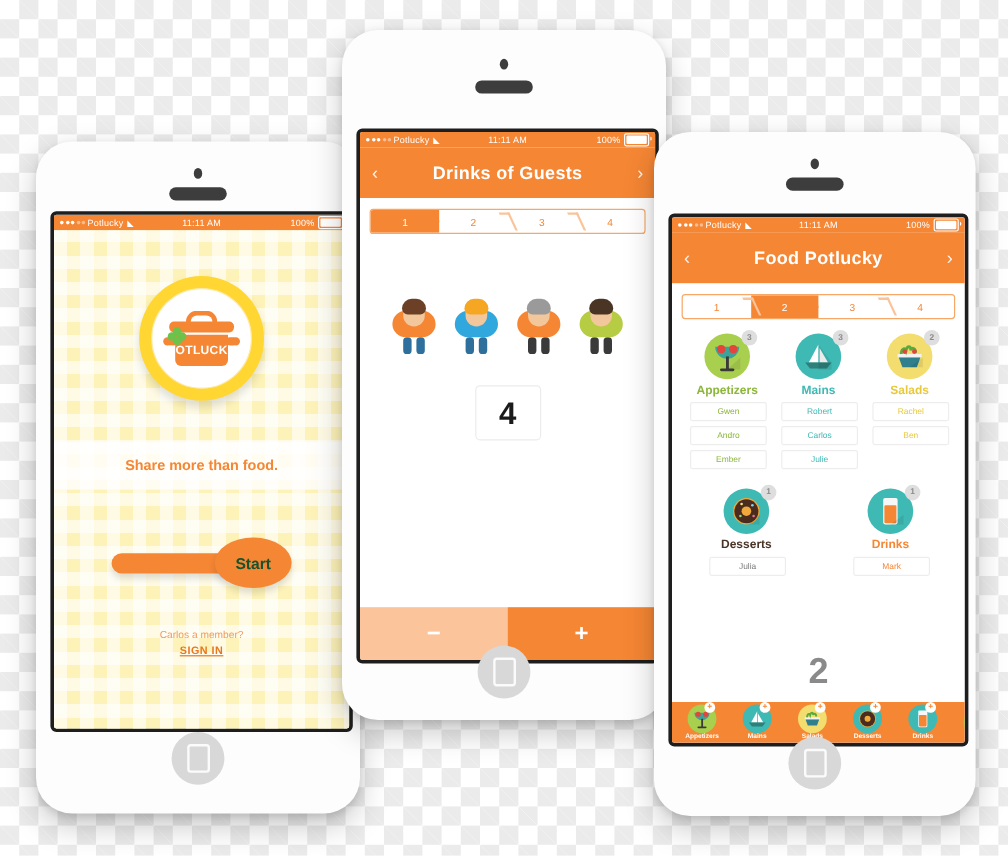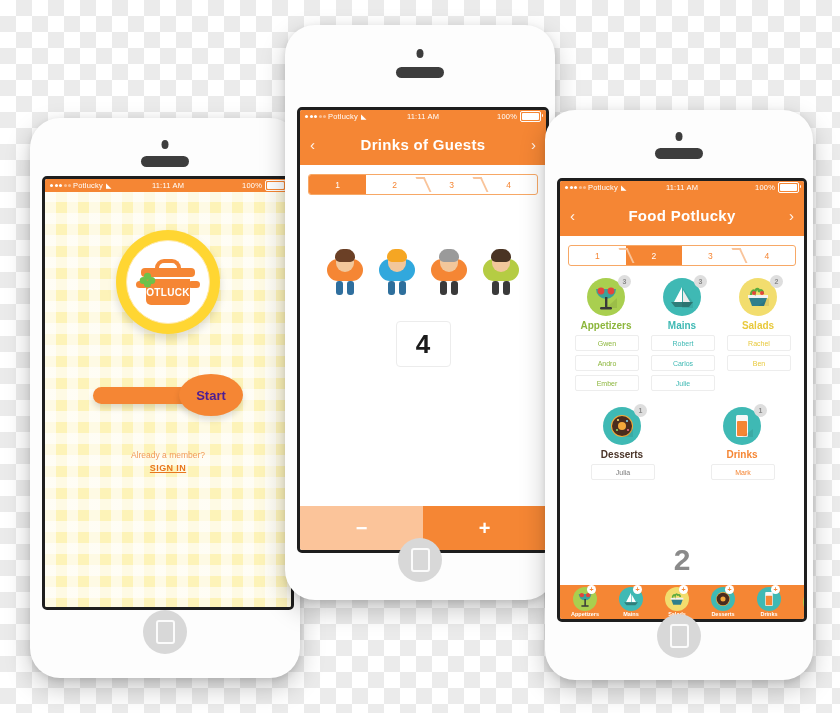--- a/index.html
+++ b/index.html
@@ -102,21 +102,21 @@
     text-align:center;padding:13px 0;color:#f58634;font-size:12px;font-weight:bold;
   }
   .spoon{position:relative;margin-top:40px;width:150px;height:42px;}
   .spoon .handle{
     position:absolute;left:0;top:13px;width:108px;height:17px;background:#f58634;border-radius:9px;
     box-shadow:0 4px 6px rgba(0,0,0,.13);
   }
   .spoon .bowl{
     position:absolute;right:0;top:0;width:64px;height:42px;background:#f58634;border-radius:50%;
     box-shadow:0 4px 6px rgba(0,0,0,.13);
-    display:flex;align-items:center;justify-content:center;color:#4c1d95;font-size:13px;font-weight:bold;
+    display:flex;align-items:center;justify-content:center;color:#14532d;font-size:13px;font-weight:bold;
   }
   .member{margin-top:34px;text-align:center;color:#f19a5a;font-size:8.5px;}
   .signin{display:block;margin-top:3px;color:#e8761e;font-size:9px;font-weight:bold;text-decoration:underline;letter-spacing:.4px;}
 
   
   #phone2{left:285px;top:25px;width:270px;height:575px;}
   #screen2{left:12px;top:82px;width:246px;height:440px;}
   .navbar{
     height:42px;background:#f58634;color:#fff;display:flex;align-items:center;
     justify-content:space-between;padding:0 10px;
@@ -249,27 +249,28 @@
                     <circle cx="6" cy="12" r="5"></circle>
                   <circle cx="18" cy="12" r="5"></circle>
                     <circle cx="12" cy="17" r="5"></circle>
                 </g>
               </svg>
             </div>
           </div>
         </div>
       </div>
 
+      <div class="tagline">Share more than food.</div>
 
       <div class="spoon">
         <div class="handle"></div>
         <div class="bowl">Start</div>
       </div>
 
-      <div class="member">Already a member?</div>
+      <div class="member">Carlos a member?</div>
       <a class="signin" href="#">SIGN IN</a>
     </div>
   </div>
 
   <div class="home" style="bottom:24px">
       <i></i>
     </div>
 </div>
 
 <div class="phone" id="phone2">

